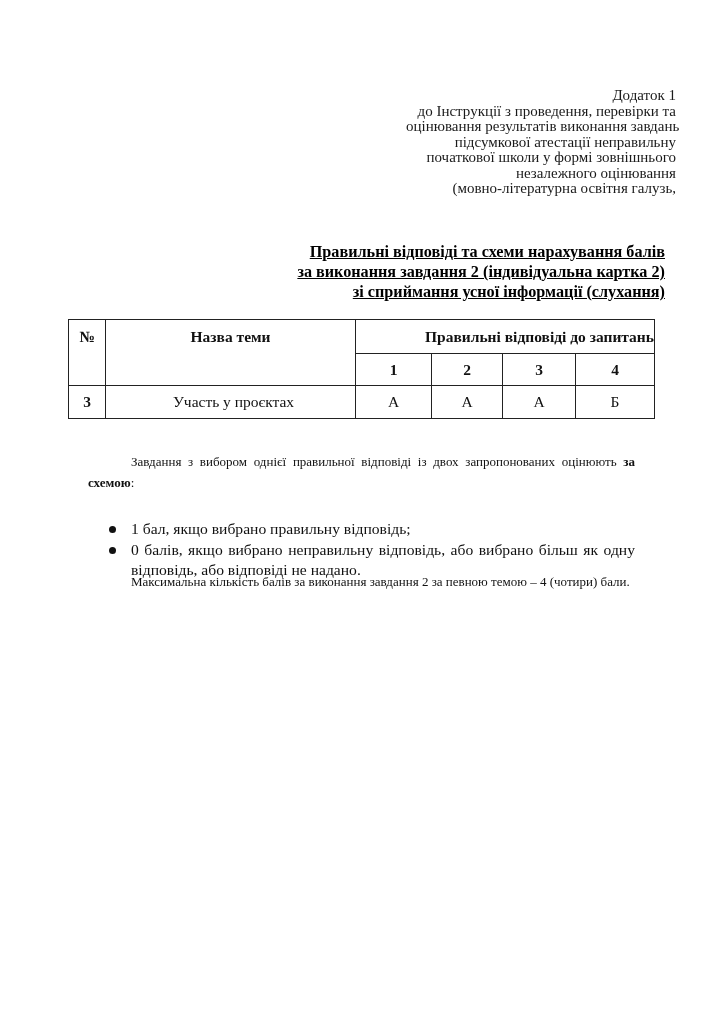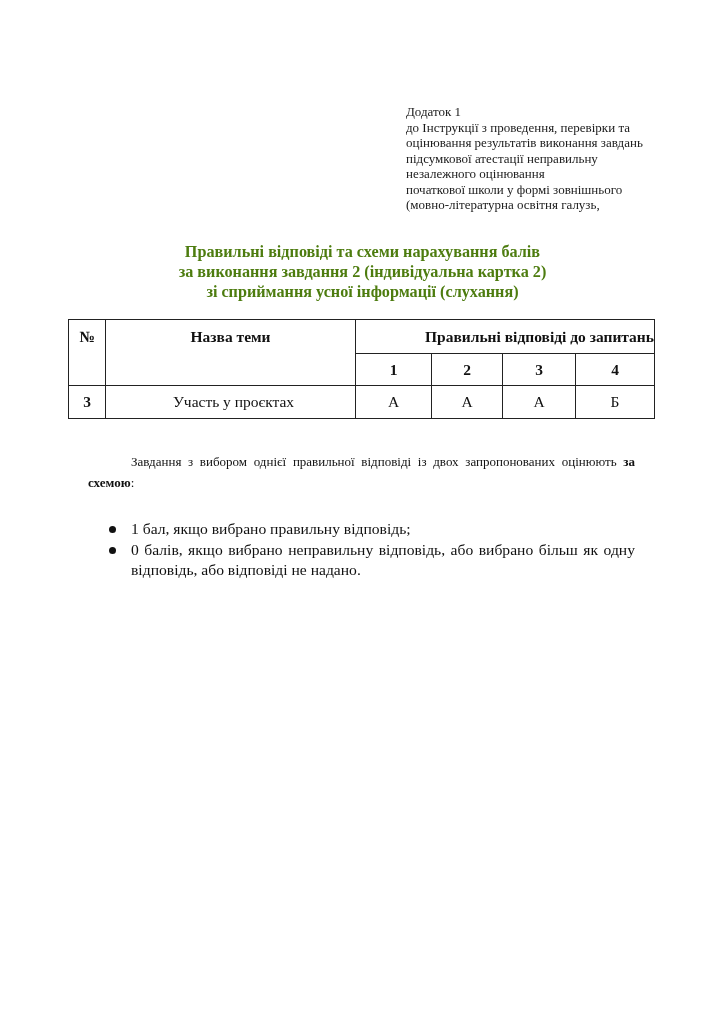--- a/index.html
+++ b/index.html
@@ -16,38 +16,40 @@
     }
     .page {
       position: absolute;
       left: 0; top: 0;
       width: 725px; height: 1024px;
       background: #ffffff;
     }
     .appendix {
       position: absolute;
       left: 406px;
-      top: 104px;
+      top: 88px;
       width: 270px;
-      font-size: 13px;
+      font-size: 15px;
       line-height: 15.5px;
       color: #1a1a1a;
+      text-align: right;
     }
     .appendix div { white-space: nowrap; }
 
     .title {
       position: absolute;
       left: 60px;
       width: 605px;
       top: 242px;
-      text-align: center;
+      text-align: right;
       font-weight: bold;
       font-size: 16.2px;
       line-height: 20px;
-      color: #4d7c0f;
+      color: #000000;
+      text-decoration: underline;
     }
     .title div { white-space: nowrap; }
 
     table.answers {
       position: absolute;
       left: 68px;
       top: 319px;
       width: 587px;
       border-collapse: collapse;
       font-size: 15.5px;
@@ -144,22 +146,22 @@
 </head>
 <body>
 
 <div class="page">
 
   <div class="appendix">
     <div>Додаток 1</div>
     <div>до Інструкції з проведення, перевірки та</div>
     <div>оцінювання результатів виконання завдань</div>
     <div>підсумкової атестації неправильну</div>
+    <div>початкової школи у формі зовнішнього</div>
     <div>незалежного оцінювання</div>
-    <div>початкової школи у формі зовнішнього</div>
     <div>(мовно-літературна освітня галузь,</div>
   </div>
 
   <div class="title">
     <div>Правильні відповіді та схеми нарахування балів</div>
     <div>за виконання завдання 2 (індивідуальна картка 2)</div>
     <div>зі сприймання усної інформації (слухання)</div>
   </div>
 
   <table class="answers">
@@ -192,14 +194,15 @@
     <li>
       <span class="bullet"></span>
       <span>1 бал, якщо вибрано правильну відповідь;</span>
     </li>
     <li>
       <span class="bullet"></span>
       <span>0 балів, якщо вибрано неправильну відповідь, або вибрано більш як одну відповідь, або відповіді не надано.</span>
     </li>
   </ul>
 
+  <p class="body-text p2">Максимальна кількість балів за виконання завдання 2 за певною темою – 4 (чотири) бали.</p>
 
 </div>
 
 </body></html>

